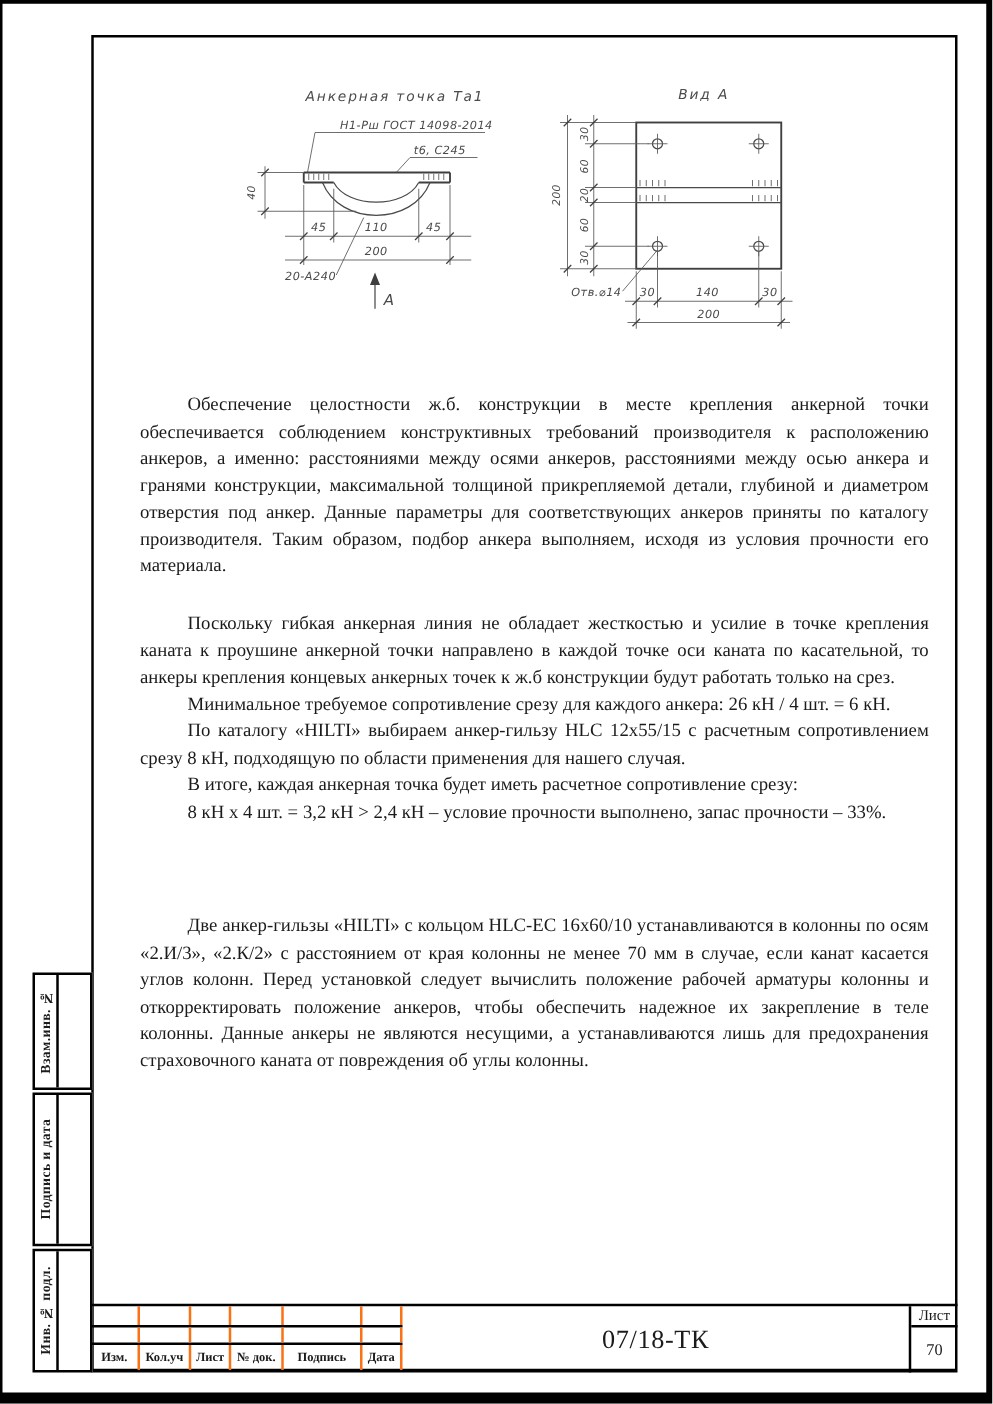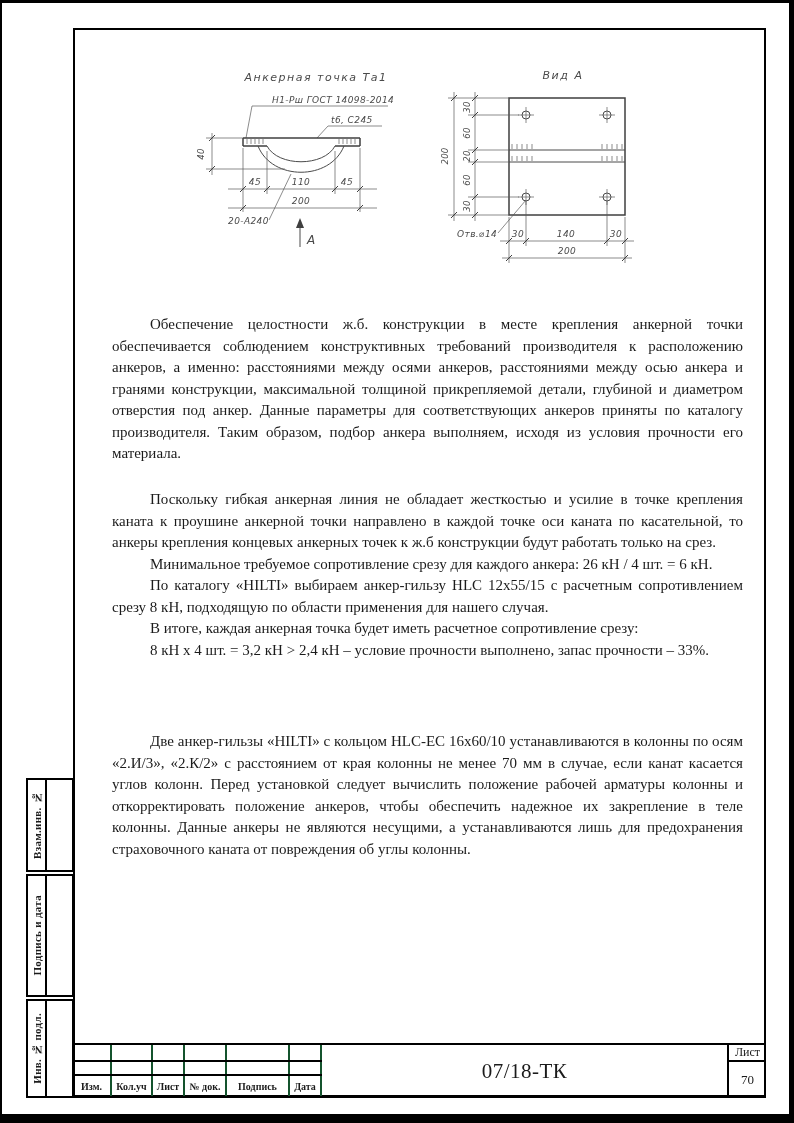--- a/index.html
+++ b/index.html
@@ -27,21 +27,21 @@
   }
   
   .caption{position:absolute;left:107px;top:275px;width:636px;text-align:center;font-size:15.5px;}
   .tblock{position:absolute;left:110px;width:631px;font-size:15px;line-height:21.5px;text-align:justify;}
   .tblock p{margin:0;text-indent:38px;}
   
   .tb{position:absolute;left:71px;top:1040px;width:693px;height:55px;box-sizing:border-box;
       border-top:2px solid #000;display:flex;}
   .tb-left{width:249px;box-sizing:border-box;}
   .tb-row{display:grid;grid-template-columns:39px 41px 32px 42px 63px 32px;box-sizing:border-box;}
-  .tb-row .c{box-sizing:border-box;border-right:2px solid #14532d;height:100%;}
+  .tb-row .c{box-sizing:border-box;border-right:2px solid #f97316;height:100%;}
   .tb-row.r1{height:17px;border-bottom:2px solid #000;}
   .tb-row.r2{height:14px;border-bottom:2px solid #000;}
   .tb-row.r3{height:20px;}
   .tb-row.r3 .c{display:flex;align-items:center;justify-content:center;
       font-weight:bold;font-size:10px;}
   .tb-center{flex:1;display:flex;align-items:center;justify-content:center;
       font-size:21px;letter-spacing:.5px;box-sizing:border-box;border-radius:20px;}
   .tb-right{width:39px;box-sizing:border-box;border-left:2px solid #000;display:flex;flex-direction:column;}
   .tb-sheet-label{height:17px;box-sizing:border-box;border-bottom:2px solid #000;
       display:flex;align-items:center;justify-content:center;font-size:12px;}

